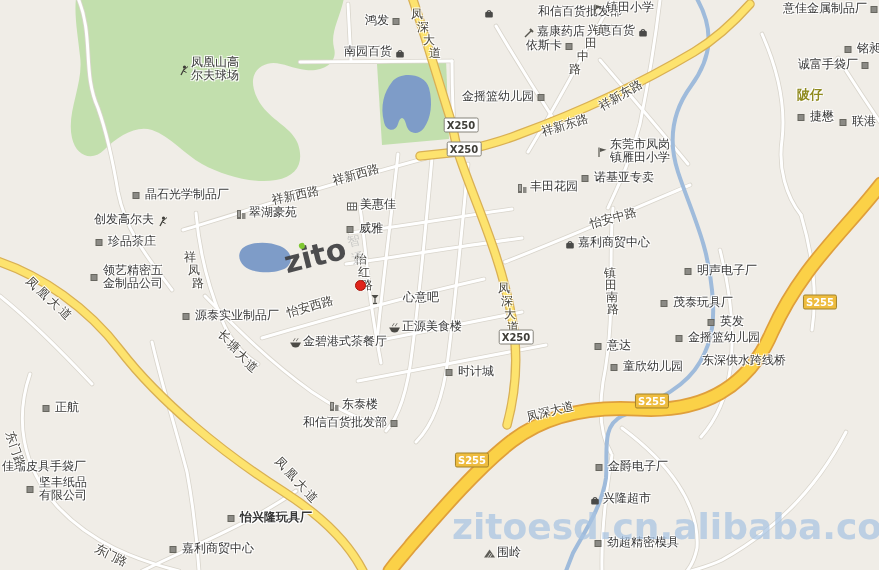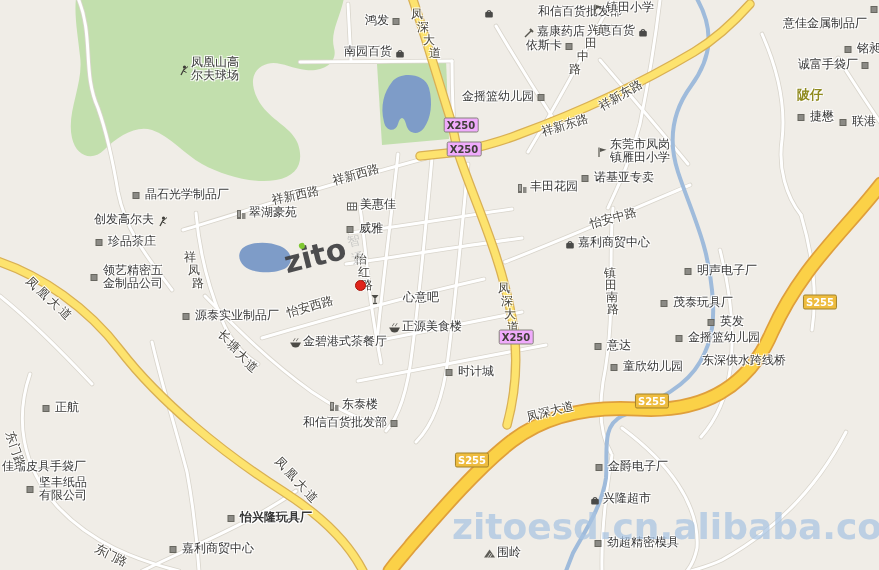--- a/index.html
+++ b/index.html
@@ -21,21 +21,21 @@
      text-shadow:1px 1px 0 #fff,-1px -1px 0 #fff,1px -1px 0 #fff,-1px 1px 0 #fff,0 0 2px #fff;}
   .poi-label.right-align{text-align:right;}
   .rlabel{position:absolute;font-size:12px;color:#45433e;white-space:nowrap;transform-origin:left center;
      text-shadow:1px 1px 0 #fff,-1px -1px 0 #fff,1px -1px 0 #fff,-1px 1px 0 #fff;}
   .rchar{position:absolute;width:14px;font-size:12px;color:#45433e;text-align:center;
      text-shadow:1px 1px 0 #fff,-1px -1px 0 #fff,1px -1px 0 #fff,-1px 1px 0 #fff;}
   .place-label{position:absolute;font-size:13px;font-weight:bold;white-space:nowrap;
      text-shadow:1px 1px 0 #fff,-1px -1px 0 #fff,0 0 2px #fff;}
   .badge{position:absolute;transform:translate(-50%,-50%);font-size:10px;font-weight:bold;
      padding:0 2px;border-radius:2px;line-height:13px;letter-spacing:0;}
-  .badge.county{background:#f0abfc;border:1px solid #85837a;color:#3f3e38;}
+  .badge.county{background:#ffffff;border:1px solid #85837a;color:#3f3e38;}
   .badge.provincial{background:#eebc3e;border:1px solid #a3832a;color:#ffffff;}
   #marker{position:absolute;width:9px;height:9px;border-radius:50%;}
   
   #wm-center{position:absolute;left:281px;top:249px;transform:rotate(-14deg);transform-origin:left top;opacity:.92;}
   #wm-center .brand{font-size:30px;font-weight:bold;color:#3f3f42;letter-spacing:0;line-height:30px;}
   #wm-center .idot{position:absolute;left:18px;top:-1px;width:6px;height:6px;border-radius:50%;}
   #wm-center .suffix{position:absolute;left:66px;top:1px;font-size:13px;color:#c6c6c4;letter-spacing:2px;}
   #wm-bottom{position:absolute;left:452px;top:506px;font-size:36px;font-weight:bold;
      color:rgba(168,195,226,0.72);white-space:nowrap;}
   
@@ -201,21 +201,21 @@
         </svg></div>
       <div class="poi-label" style="top: 5px; left: 497px; margin-left: 41px;">和信百货批发部</div>
       <div class="poi-icon" style="left: 592px; top: 3px;"><svg width="12" height="12">
           <line x1="3" y1="1.5" x2="3" y2="11" stroke="#55544e" stroke-width="1.2"></line>
           <path d="M4 2 L10.5 3.8 L4 6 Z" fill="#55544e"></path>
         </svg></div>
       <div class="poi-label" style="top: 1px; left: 606px;">镇田小学</div>
       <div class="poi-icon" style="left: 869px; top: 4px;"><svg width="11" height="11">
           <rect x="2" y="2.5" width="6" height="6" fill="#8b8a85" stroke="#67665f" stroke-width="1"></rect>
         </svg></div>
-      <div class="poi-label right-align" style="top: 2px; right: 12px; margin-top: 15px;">意佳金属制品厂</div>
+      <div class="poi-label right-align" style="top: 2px; right: 12px;">意佳金属制品厂</div>
       <div class="poi-icon" style="left: 523px; top: 27px;"><svg width="12" height="12">
           <line x1="2" y1="10" x2="8.5" y2="3.5" stroke="#585750" stroke-width="1.4"></line>
           <line x1="7" y1="2" x2="10" y2="5" stroke="#585750" stroke-width="2"></line>
         </svg></div>
       <div class="poi-label" style="top: 25px; left: 537px;">嘉康药店</div>
       <div class="poi-icon" style="left: 637px; top: 26px;"><svg width="12" height="12">
           <path d="M4 5 a2.2 2.2 0 0 1 4 0" fill="none" stroke="#4a4a48" stroke-width="1.2"></path>
           <rect x="2.2" y="5" width="7.6" height="5.5" rx="1" fill="#4a4a48"></rect>
         </svg></div>
       <div class="poi-label right-align" style="top: 24px; right: 244px;">兴惠百货</div>

